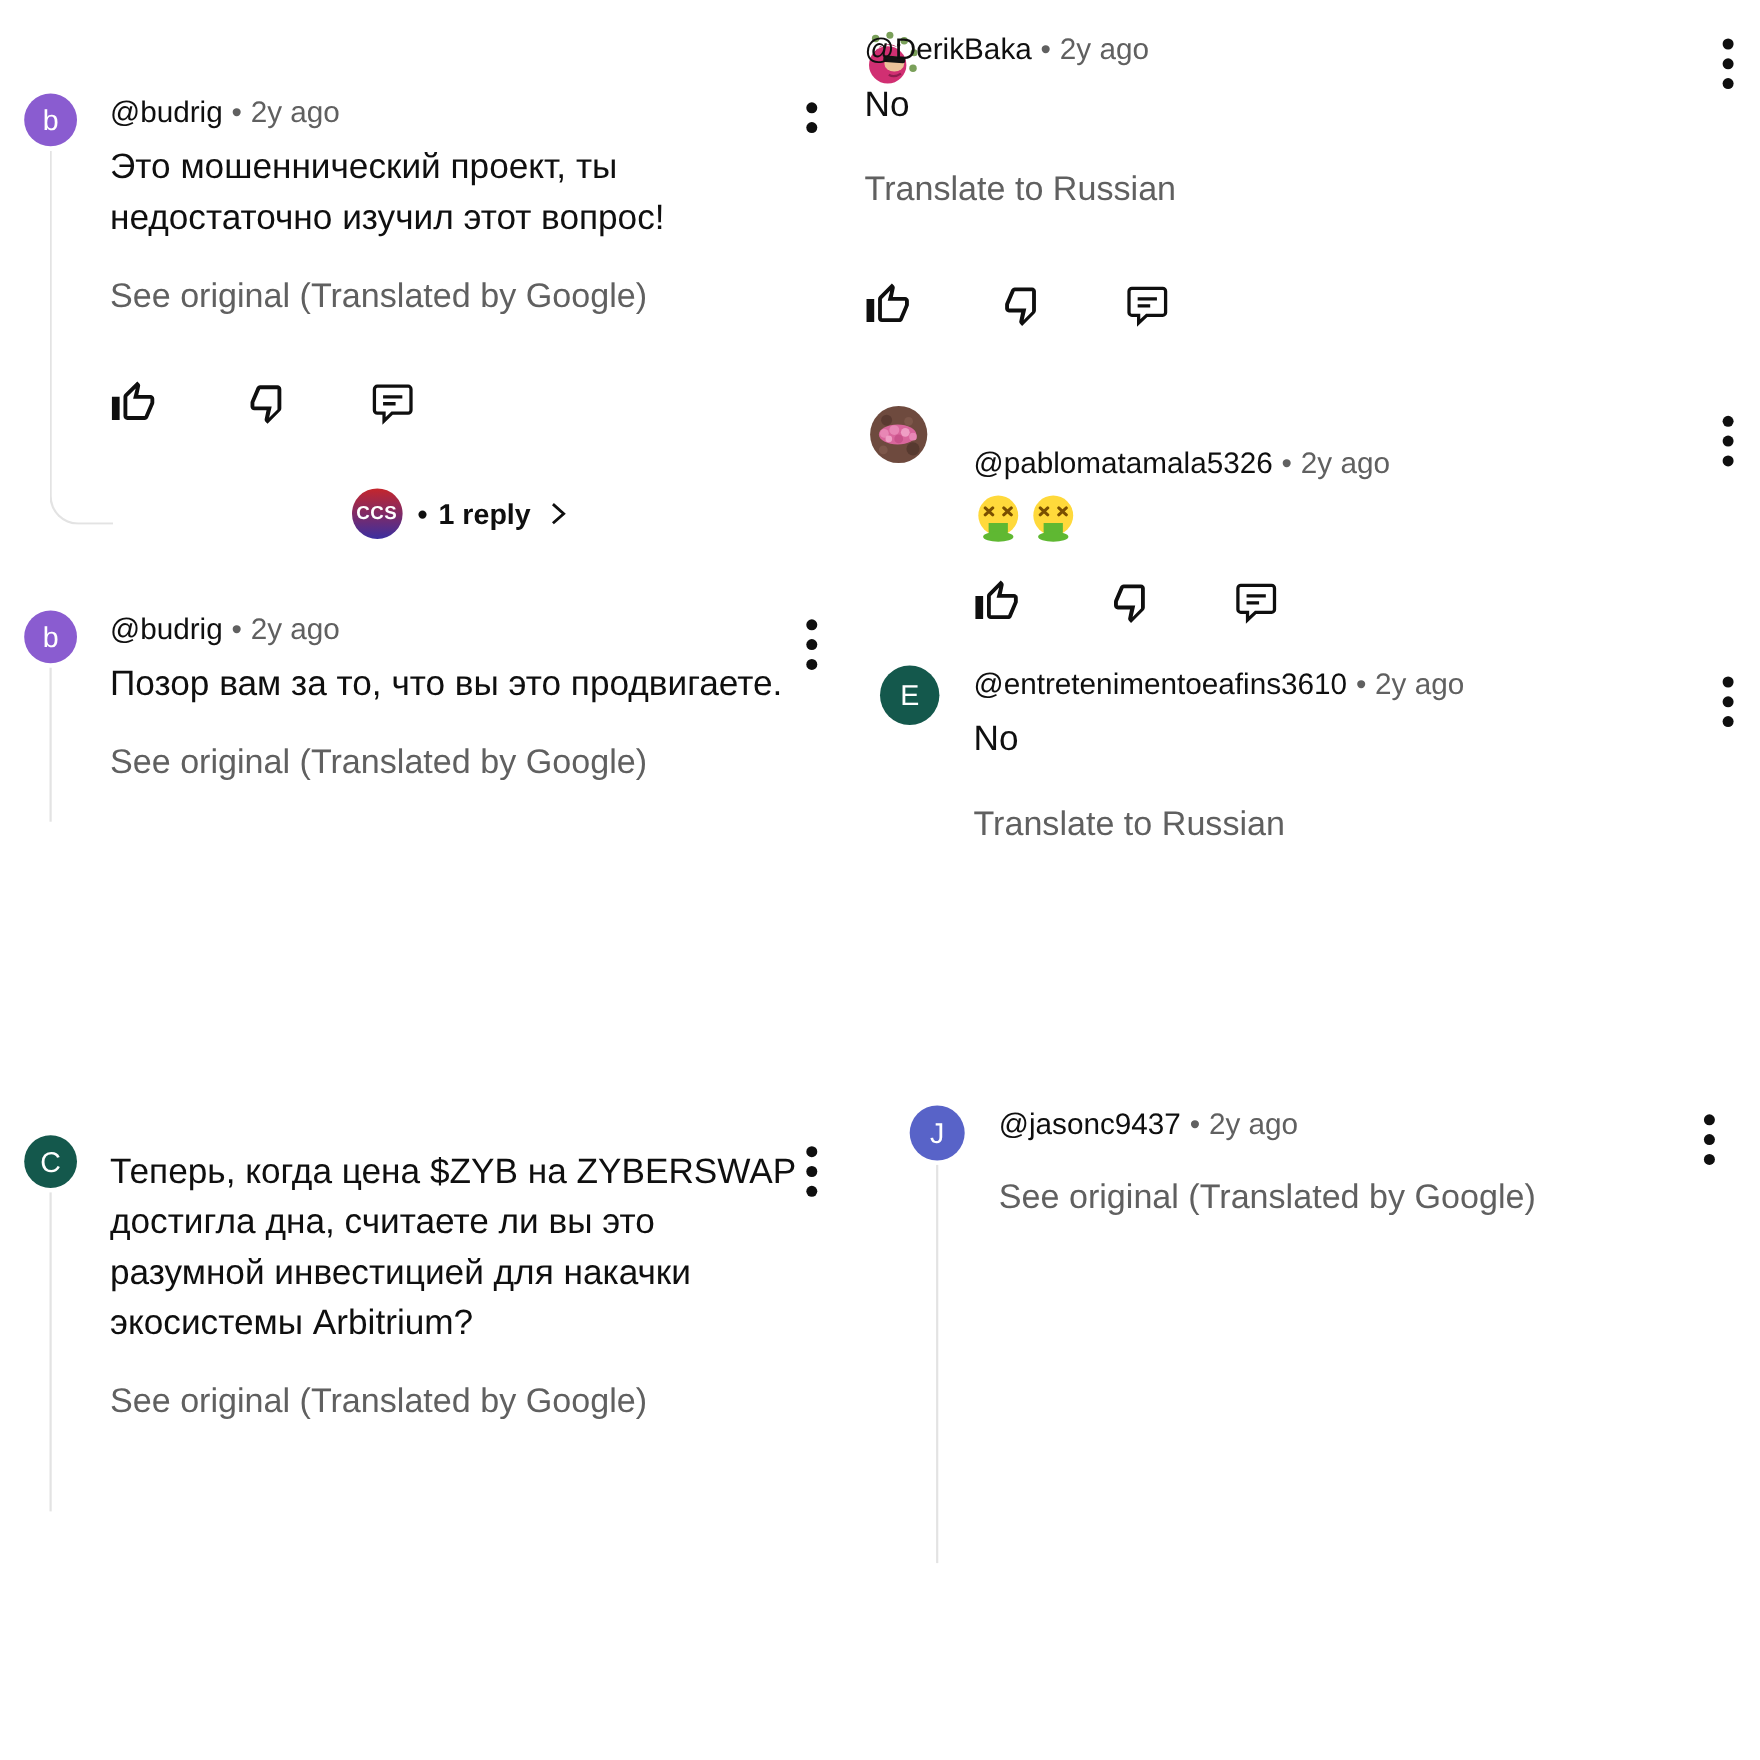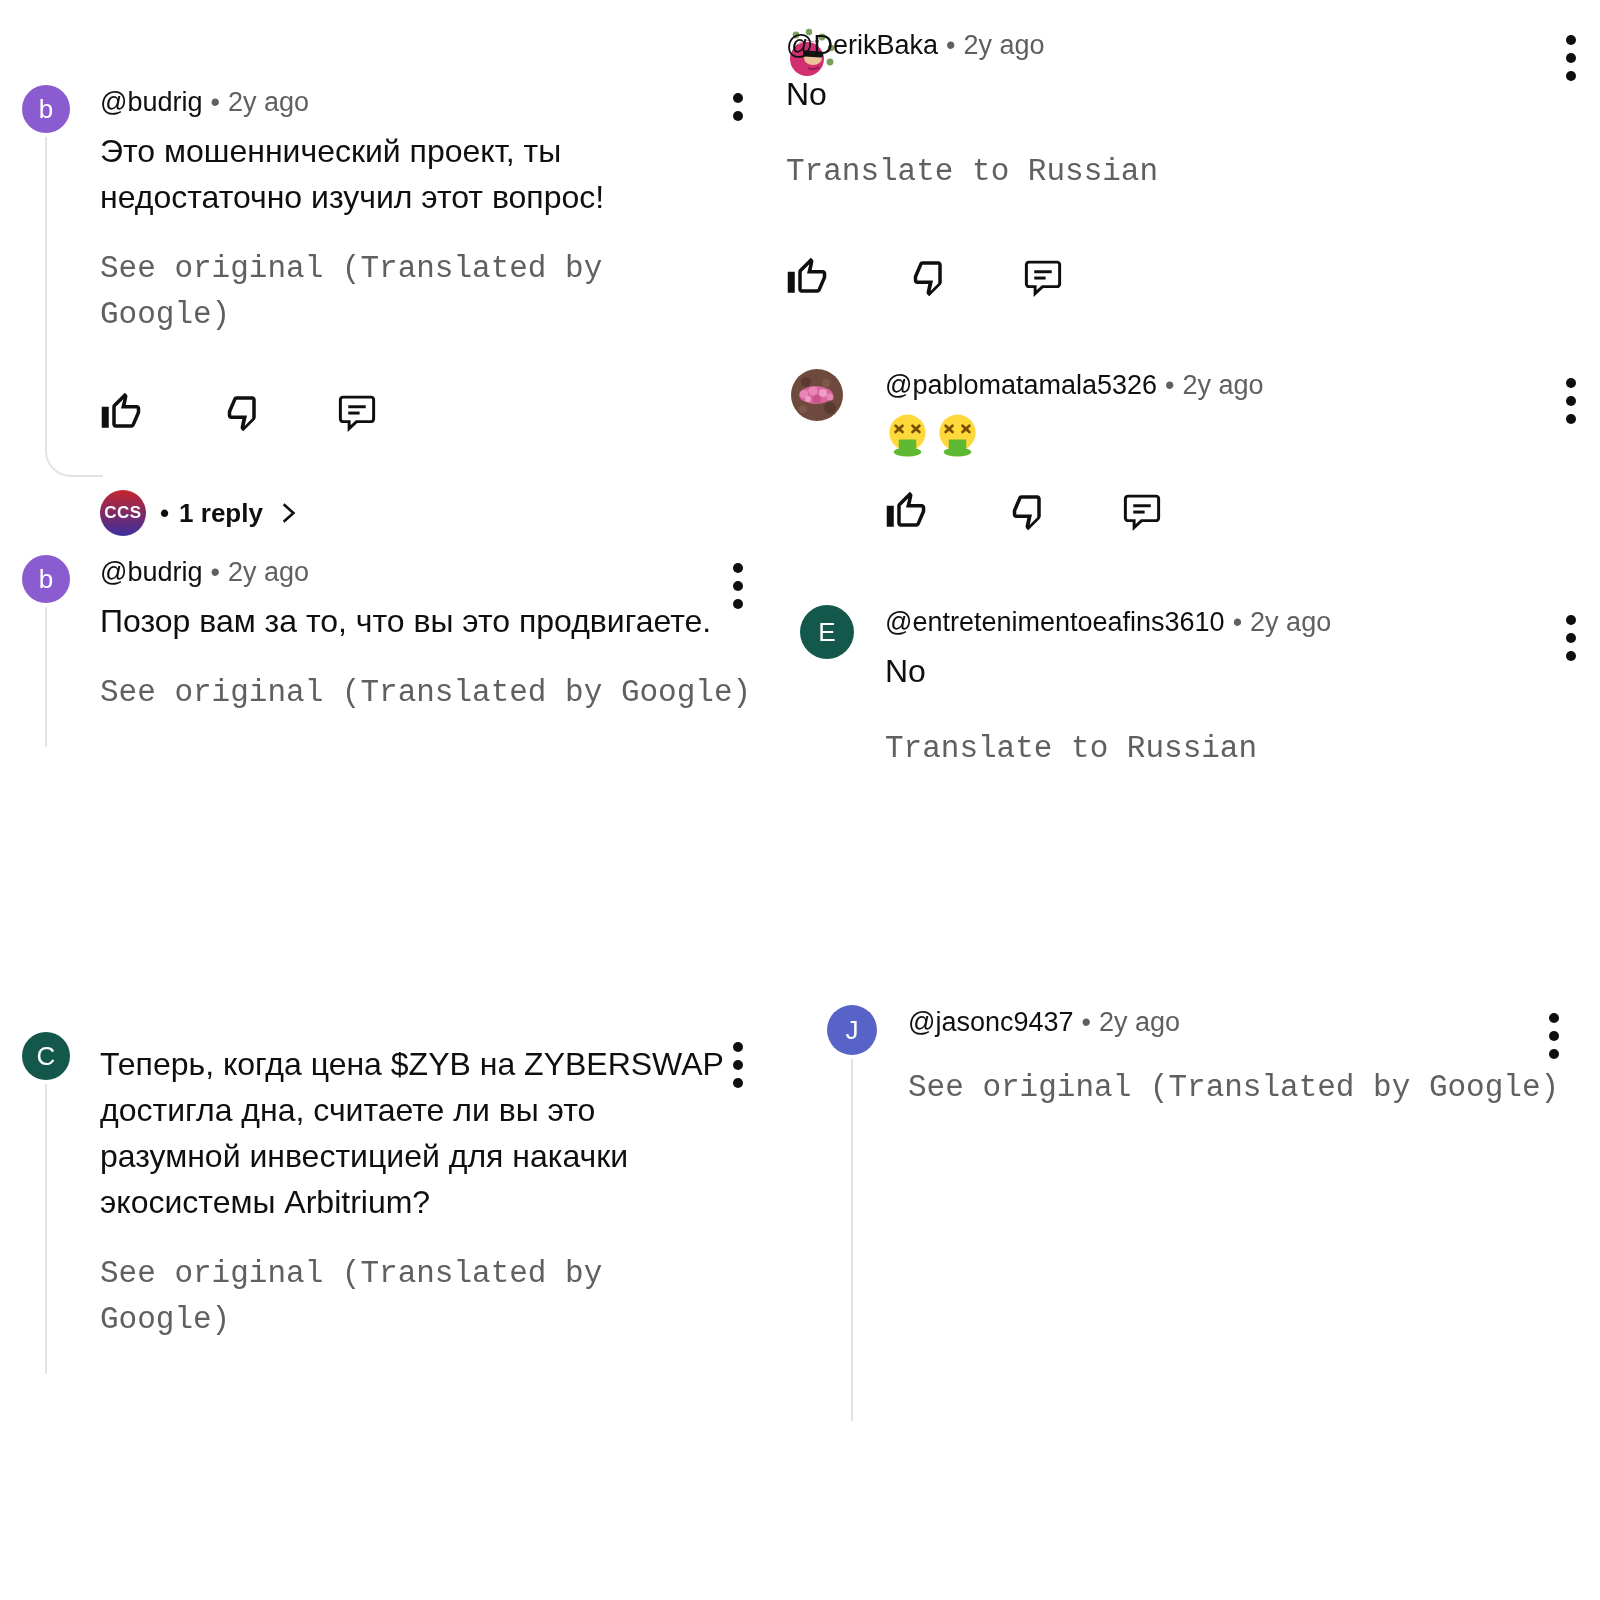--- a/index.html
+++ b/index.html
@@ -15,36 +15,36 @@
   }
   .av48{width:48px;height:48px;}
   .av50{width:50px;height:50px;}
   .av54{width:54px;height:54px;}
   .content{position:relative;}
   .header{font-size:27px;line-height:34px;white-space:nowrap;}
   .user{color:#0f0f0f;}
   .sep{color:#606060;padding:0 8px;}
   .time{color:#606060;}
   .ctext{font-size:32px;line-height:46px;color:#0f0f0f;white-space:pre-line;margin-top:9px;}
-  .glink{font-size:31px;line-height:46px;color:#606060;margin-top:26px;font-family:Liberation Mono, monospace;}
+  .glink{font-size:31px;line-height:46px;color:#606060;margin-top:26px;}
   .translate{margin-top:32px;}
   .actions{display:flex;align-items:center;margin-top:52px;}
   .act{width:44px;height:44px;background:none;border:none;padding:0;cursor:pointer;}
   .act svg{width:42px;height:42px;display:block;}
   .m1{margin-right:82px;} .m2{margin-right:66px;}
   .kebab{position:absolute;width:12px;background:none;border:none;padding:0;cursor:pointer;}
   .kebab .dot{width:10px;height:10px;border-radius:50%;background:#0f0f0f;margin:0 auto 8px auto;}
   .kebab .dot:last-child{margin-bottom:0;}
   .thread{position:absolute;border-left:2px solid #e3e3e3;}
   .thread-curve{
     position:absolute;left:23px;top:52px;width:56px;height:338px;
     border-left:2px solid #e3e3e3;border-bottom:2px solid #e3e3e3;
     border-bottom-left-radius:26px;
   }
-  .reply-row{display:flex;align-items:center;margin-top:56px;cursor:pointer;}
+  .reply-row{display:flex;align-items:center;margin-top:56px;cursor:pointer;justify-content:center;}
   .ccs-avatar{
     width:46px;height:46px;border-radius:50%;
     background:linear-gradient(180deg,#c5262c 0%,#3b2fa0 100%);
     display:flex;align-items:center;justify-content:center;
     color:#fff;font-weight:bold;font-size:17px;letter-spacing:0.5px;
   }
   .reply-label{font-size:26px;font-weight:bold;margin-left:14px;white-space:nowrap;}
   .reply-sep{font-weight:bold;margin-right:10px;}
   .reply-chev{margin-left:12px;display:flex;align-items:center;}
   .emoji-row{display:flex;gap:5px;margin-top:10px;}
@@ -208,21 +208,21 @@
           <circle cx="23" cy="23" r="4.5" fill="#e887b5"></circle>
         <circle cx="33" cy="25" r="4" fill="#ef9ec4"></circle>
           <circle cx="40" cy="29" r="3.5" fill="#e887b5"></circle>
         <circle cx="27" cy="31" r="4" fill="#c9538b"></circle>
           <circle cx="18" cy="31" r="3" fill="#ef9ec4"></circle>
         <circle cx="36" cy="15" r="4" fill="#7d574a"></circle>
           <circle cx="13" cy="41" r="4" fill="#7d574a"></circle>
       </svg>
     </span>
   </div>
-  <div class="content" style="margin-left:95px;width:660px;">
+  <div class="content" style="margin-left:95px;width:660px;margin-top:36px;">
     <div class="header">
       <span class="user">@pablomatamala5326</span><span class="sep">•</span><span class="time">2y ago</span>
     </div>
     <div class="emoji-row">
       <span>
         <svg viewBox="0 0 36 36">
           <circle cx="18" cy="16.5" r="14.5" fill="#ffd93b"></circle>
           <g stroke="#7a4f01" stroke-width="2.2" stroke-linecap="round">
             <line x1="8.5" y1="11" x2="14" y2="16"></line>
               <line x1="14" y1="11" x2="8.5" y2="16"></line>

